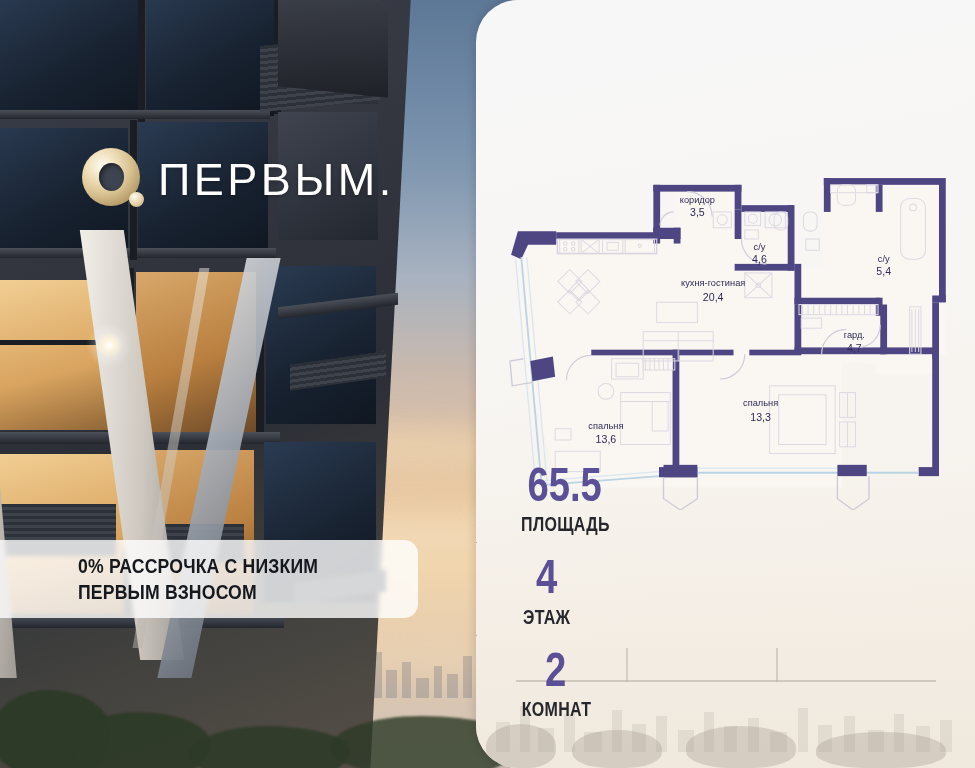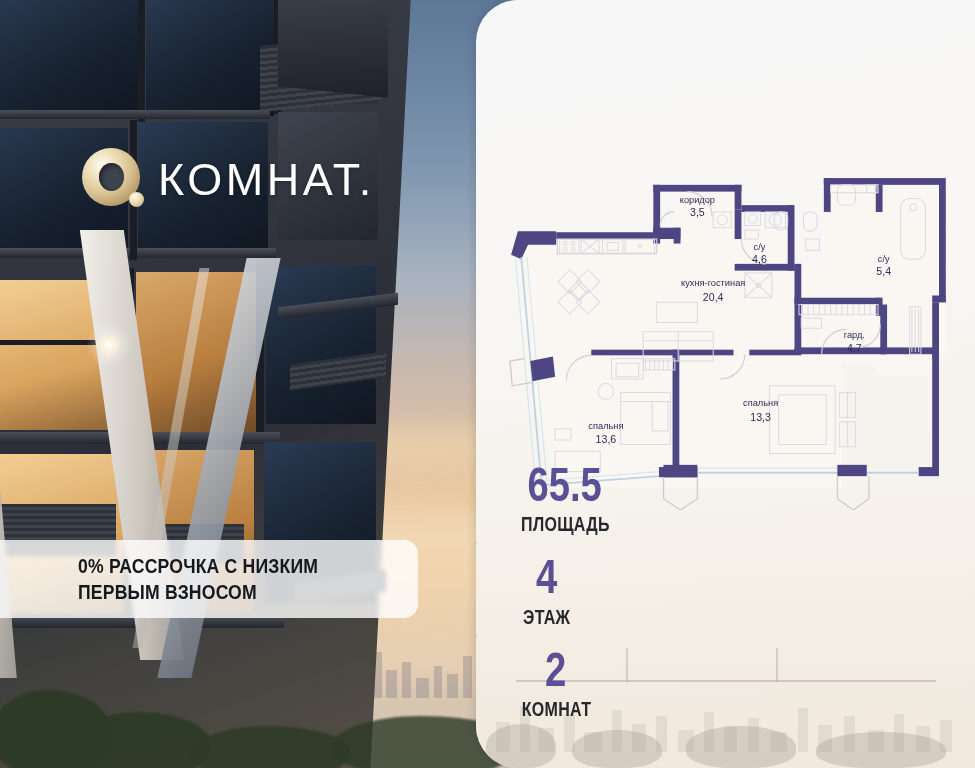--- a/index.html
+++ b/index.html
@@ -232,21 +232,21 @@
     <div class="tree" style="left:-10px;top:690px;width:120px;height:90px"></div>
     <div class="tree" style="left:70px;top:712px;width:140px;height:70px;opacity:.9"></div>
     <div class="tree" style="left:190px;top:726px;width:160px;height:56px;opacity:.85"></div>
     <div class="tree" style="left:330px;top:716px;width:190px;height:62px;opacity:.8"></div>
 
     <div class="logo">
       <div class="logomark">
         <div class="ring"></div>
         <div class="dot"></div>
       </div>
-      <div class="wordmark">КОМНАТ.</div>
+      <div class="wordmark">ПЕРВЫМ.</div>
     </div>
 
     <div class="promo">
       <div class="promo-txt">0% РАССРОЧКА С НИЗКИМ
 ПЕРВЫМ ВЗНОСОМ</div>
     </div>
   </div>
 
   <div class="panel">
     <div class="panel-haze"></div>

